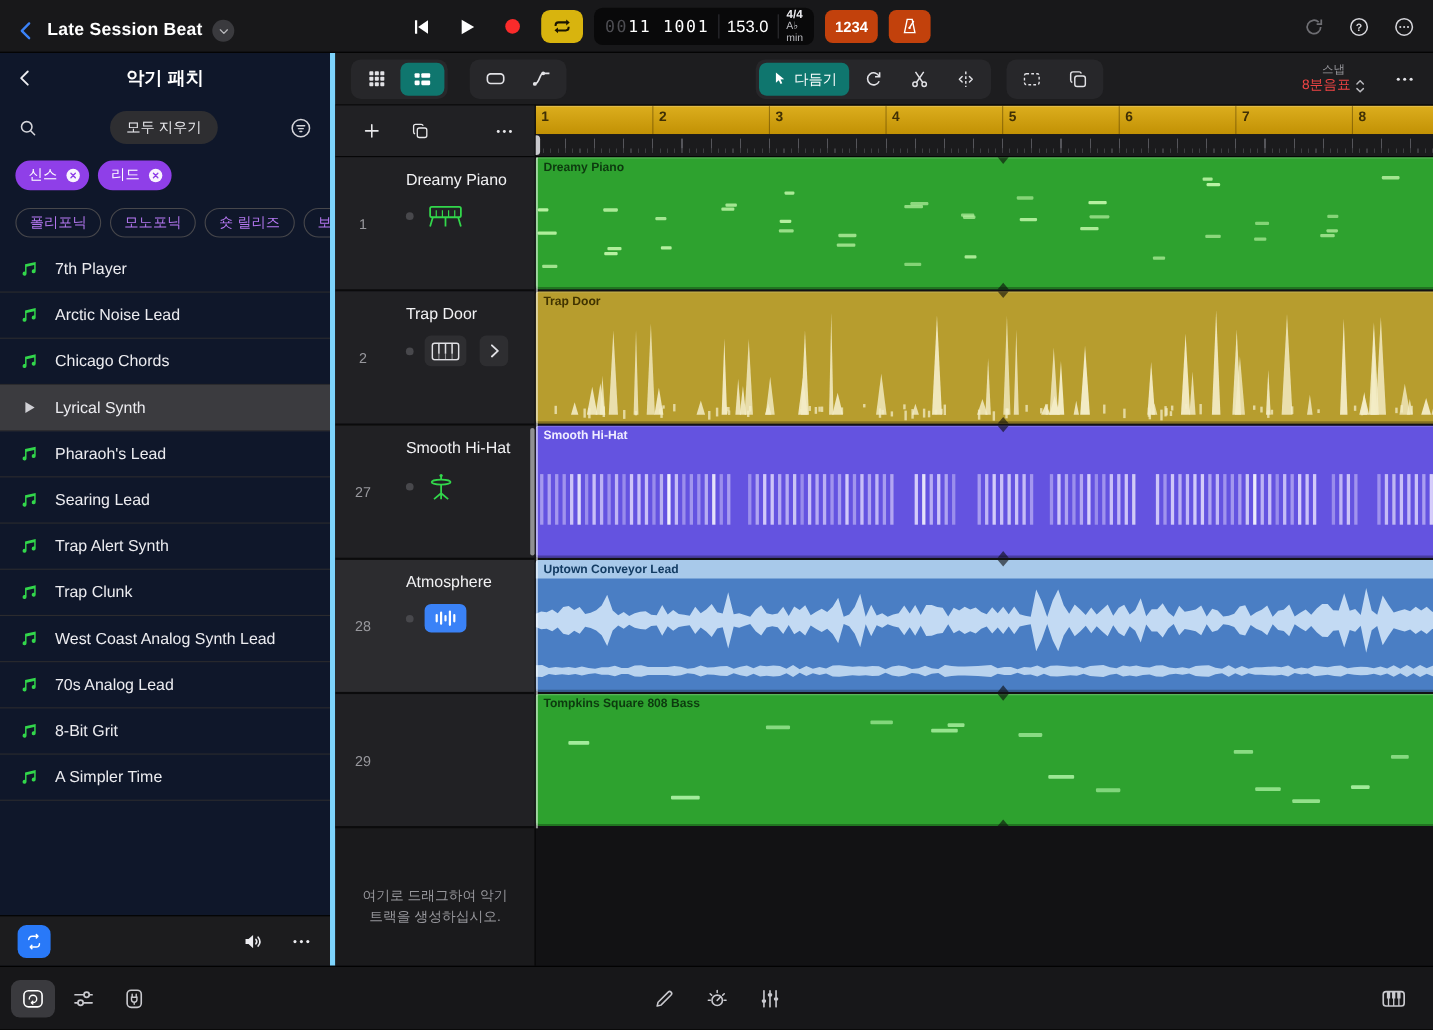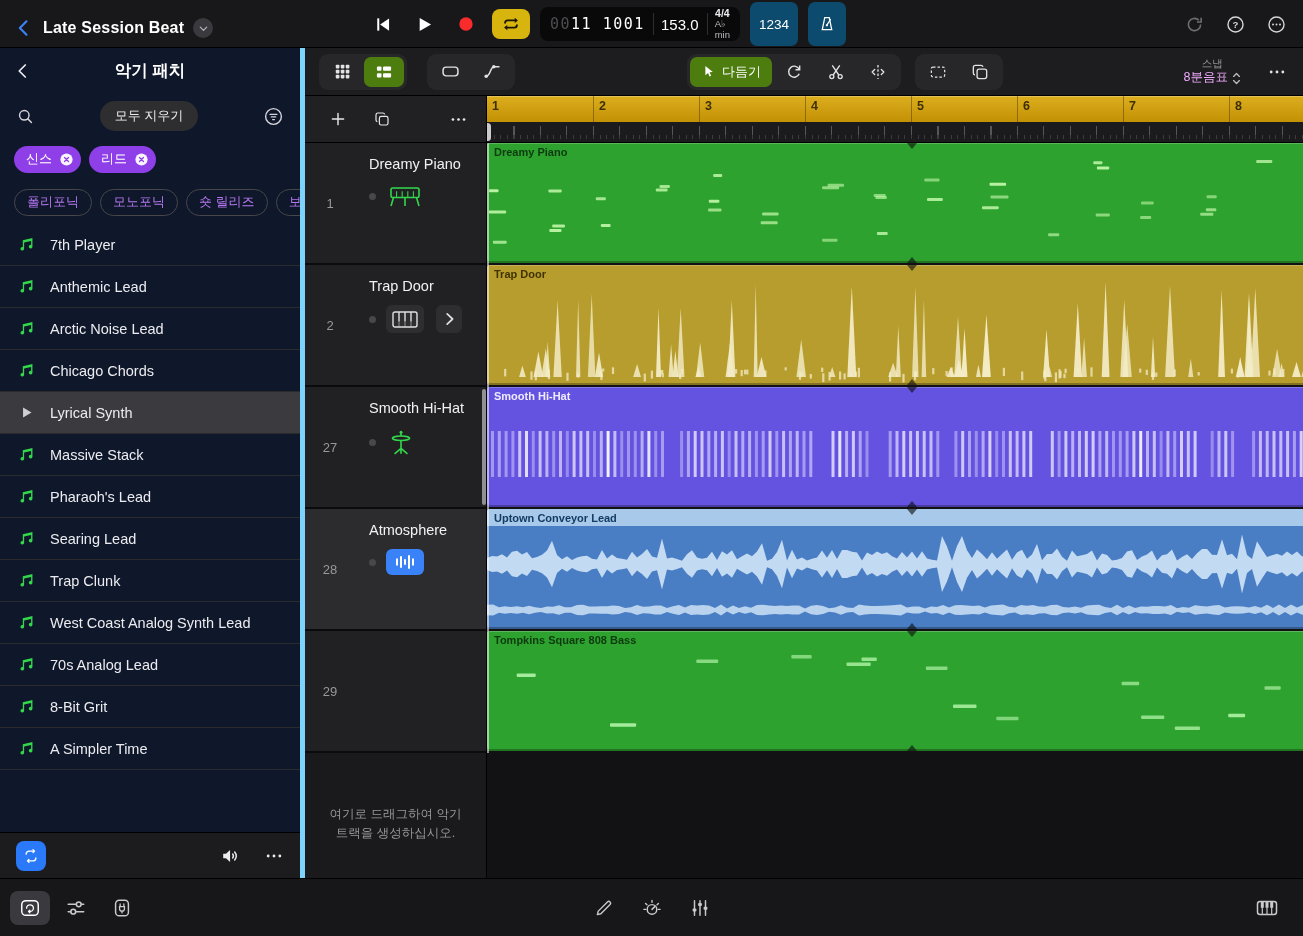--- a/index.html
+++ b/index.html
@@ -18,21 +18,21 @@
 .icon-btn{display:flex;align-items:center;justify-content:center}
 .cycle-btn{width:38px;height:30px;border-radius:8px;background:#d8b40e;display:flex;align-items:center;justify-content:center}
 .lcd{width:200px;height:34px;border-radius:8px;background:#09090a;display:flex;align-items:center;padding:0 10px;gap:8px}
 .lcd-pos{font-family:"DejaVu Sans Mono",monospace;font-size:15px;letter-spacing:1.5px;color:#fff;white-space:pre}
 .lcd-pos .dim{color:#4d4d52}
 .lcd-sep{width:1px;height:22px;background:#2e2e32}
 .lcd-tempo{font-family:Liberation Sans, sans-serif;font-size:15px;color:#fff}
 .lcd-sig{display:flex;flex-direction:column;align-items:center;line-height:1.15}
 .lcd-sig .ts{font-size:10.5px;font-weight:700;color:#ececf0}
 .lcd-sig .key{font-size:9.5px;color:#b9b9be}
-.pill-purple{height:44px;min-width:36px;border-radius:7px;background:#0c4a6e;display:flex;align-items:center;justify-content:center;color:#fff;font-weight:400;font-size:13.5px;padding:0 9px}
+.pill-purple{height:30px;min-width:36px;border-radius:7px;background:#c2410c;display:flex;align-items:center;justify-content:center;color:#fff;font-weight:700;font-size:13.5px;padding:0 9px}
 
 
 .content{flex:1;display:flex;min-height:0}
 
 
 .panel{width:305px;flex:0 0 305px;background:#0f172a;border-right:5px solid #7dd3fc;display:flex;flex-direction:column}
 .p-head{height:46px;position:relative;display:flex;align-items:center;flex:0 0 46px}
 .p-head .icon-btn{position:absolute;left:14px}
 .p-title{width:100%;text-align:center;font-size:16.5px;font-weight:700;color:#fff}
 .p-search{height:44px;flex:0 0 44px;display:flex;align-items:center;padding:0 16px;position:relative}
@@ -49,25 +49,25 @@
 .p-foot{height:46px;flex:0 0 46px;border-top:1px solid #000;background:#1c1c1e;display:flex;align-items:center;padding:0 16px}
 .blue-btn{width:30px;height:30px;border-radius:8px;background:#2979f8;display:flex;align-items:center;justify-content:center}
 .foot-right{margin-left:auto;display:flex;align-items:center;gap:22px}
 
 
 .main{flex:1;display:flex;flex-direction:column;min-width:0;background:#131315}
 .mtoolbar{height:48px;flex:0 0 48px;background:#1d1d1f;border-bottom:1px solid #000;display:flex;align-items:center}
 .tgroup{background:#27272a;border-radius:9px;padding:3px;display:flex;gap:2px;align-items:center}
 .tg1{margin-left:14px}.tg2{margin-left:20px}.tg3{margin-left:172px}.tg4{margin-left:14px}
 .tbtn{width:40px;height:30px;border-radius:7px;display:flex;align-items:center;justify-content:center;color:#e2e2e6}
-.tbtn.sel{background:#4d7c0f}
+.tbtn.sel{background:#0f766e}
 .trim-btn{width:auto;padding:0 11px;gap:6px;font-size:13px;color:#fff;display:flex;align-items:center}
 .snap-ctl{margin-left:auto;display:flex;flex-direction:column;align-items:center;line-height:1.25;margin-right:26px}
 .snap-label{font-size:10.5px;color:#98989d}
-.snap-val{font-size:12.5px;color:#f0abfc;display:flex;align-items:center;gap:4px}
+.snap-val{font-size:12.5px;color:#ef4444;display:flex;align-items:center;gap:4px}
 .mtb-more{margin-right:16px;color:#e2e2e6}
 
 
 .editor{flex:1;display:flex;min-height:0;position:relative}
 .hcol{width:182px;flex:0 0 182px;background:#1a1a1c;border-right:1px solid #000;display:flex;flex-direction:column}
 .hcol-top{height:47px;flex:0 0 47px;background:#212124;border-bottom:1px solid #000;display:flex;align-items:center;padding-left:24px;gap:26px;color:#dcdce0}
 .hcol-top .push{margin-left:auto;margin-right:18px}
 .thead-row{height:122px;background:#212124;border-bottom:2px solid #0b0b0c;display:flex}
 .thead-row.sel{background:#2c2c2f}
 .t-num{width:50px;flex:0 0 50px;display:flex;align-items:center;justify-content:center;color:#98989d;font-size:13px}
@@ -263,28 +263,20 @@
               </svg>
             </span>
             <span class="patch-name">7th Player</span>
           </div>
           <div class="patch-row">
             <span class="patch-icon">
               <svg width="19" height="19" viewBox="0 0 24 24">
                 <path d="M9 17.4a2.3 2.3 0 1 1-1.7-2.22V6.6L19.5 3.9v10.8a2.3 2.3 0 1 1-1.7-2.22V7.6L9 9.6z" fill="#32d74b"></path>
               </svg>
             </span>
-            <span class="patch-name">Anthemic Lead</span>
-          </div>
-          <div class="patch-row">
-            <span class="patch-icon">
-              <svg width="19" height="19" viewBox="0 0 24 24">
-                <path d="M9 17.4a2.3 2.3 0 1 1-1.7-2.22V6.6L19.5 3.9v10.8a2.3 2.3 0 1 1-1.7-2.22V7.6L9 9.6z" fill="#32d74b"></path>
-              </svg>
-            </span>
             <span class="patch-name">Arctic Noise Lead</span>
           </div>
           <div class="patch-row">
             <span class="patch-icon">
               <svg width="19" height="19" viewBox="0 0 24 24">
                 <path d="M9 17.4a2.3 2.3 0 1 1-1.7-2.22V6.6L19.5 3.9v10.8a2.3 2.3 0 1 1-1.7-2.22V7.6L9 9.6z" fill="#32d74b"></path>
               </svg>
             </span>
             <span class="patch-name">Chicago Chords</span>
           </div>
@@ -295,37 +287,37 @@
               </svg>
             </span>
             <span class="patch-name">Lyrical Synth</span>
           </div>
           <div class="patch-row">
             <span class="patch-icon">
               <svg width="19" height="19" viewBox="0 0 24 24">
                 <path d="M9 17.4a2.3 2.3 0 1 1-1.7-2.22V6.6L19.5 3.9v10.8a2.3 2.3 0 1 1-1.7-2.22V7.6L9 9.6z" fill="#32d74b"></path>
               </svg>
             </span>
-            <span class="patch-name">Massive Stack</span>
+            <span class="patch-name">Pharaoh's Lead</span>
           </div>
           <div class="patch-row">
             <span class="patch-icon">
               <svg width="19" height="19" viewBox="0 0 24 24">
                 <path d="M9 17.4a2.3 2.3 0 1 1-1.7-2.22V6.6L19.5 3.9v10.8a2.3 2.3 0 1 1-1.7-2.22V7.6L9 9.6z" fill="#32d74b"></path>
               </svg>
             </span>
-            <span class="patch-name">Pharaoh's Lead</span>
+            <span class="patch-name">Searing Lead</span>
           </div>
           <div class="patch-row">
             <span class="patch-icon">
               <svg width="19" height="19" viewBox="0 0 24 24">
                 <path d="M9 17.4a2.3 2.3 0 1 1-1.7-2.22V6.6L19.5 3.9v10.8a2.3 2.3 0 1 1-1.7-2.22V7.6L9 9.6z" fill="#32d74b"></path>
               </svg>
             </span>
-            <span class="patch-name">Searing Lead</span>
+            <span class="patch-name">Trap Alert Synth</span>
           </div>
           <div class="patch-row">
             <span class="patch-icon">
               <svg width="19" height="19" viewBox="0 0 24 24">
                 <path d="M9 17.4a2.3 2.3 0 1 1-1.7-2.22V6.6L19.5 3.9v10.8a2.3 2.3 0 1 1-1.7-2.22V7.6L9 9.6z" fill="#32d74b"></path>
               </svg>
             </span>
             <span class="patch-name">Trap Clunk</span>
           </div>
           <div class="patch-row">

